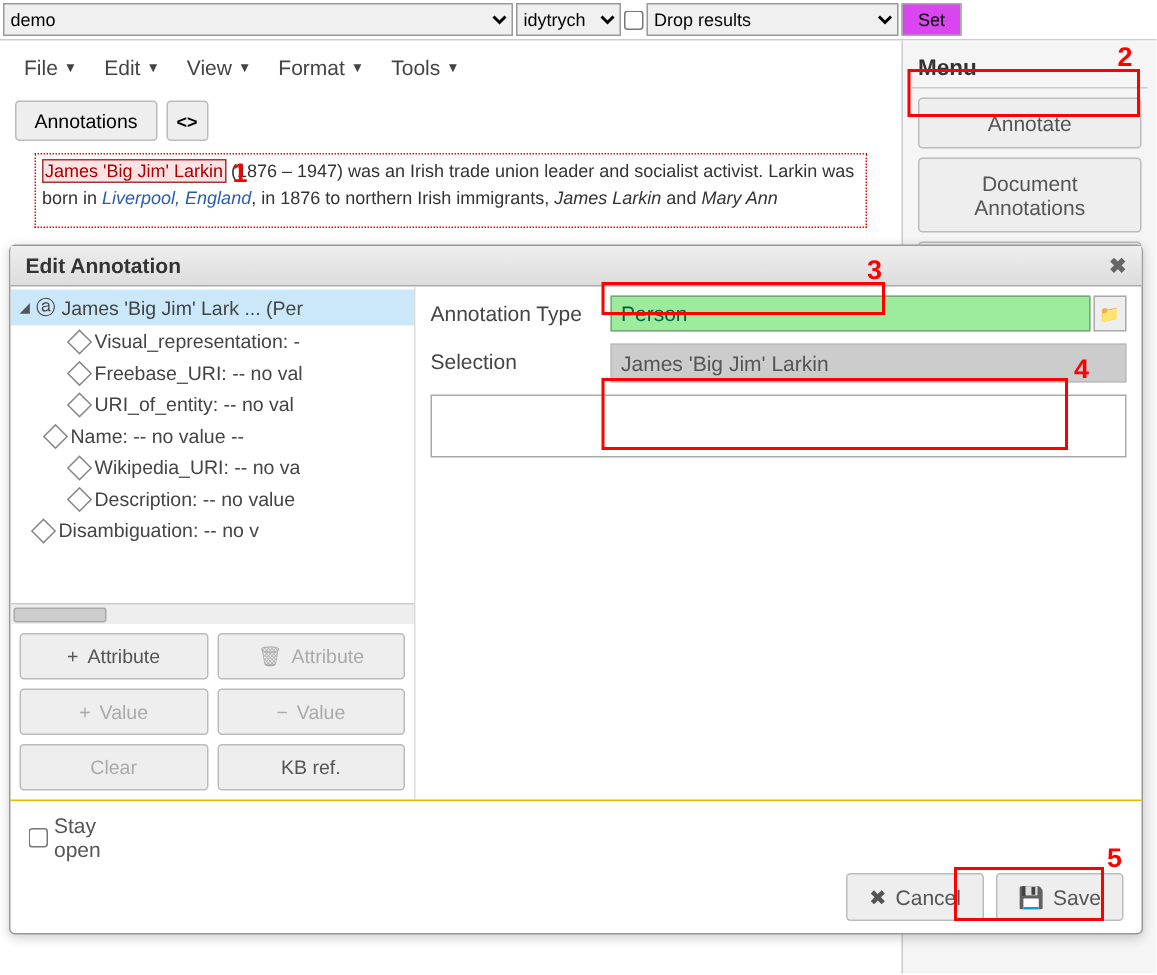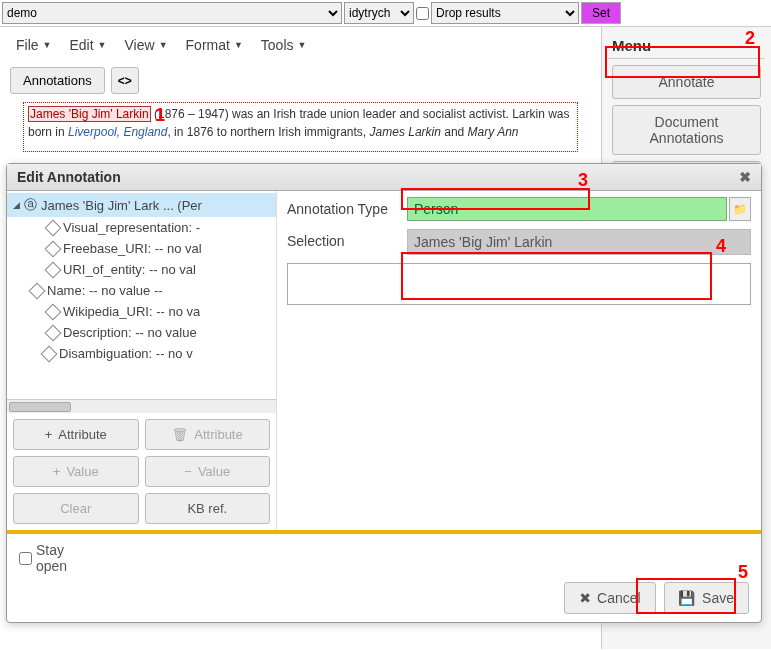--- a/index.html
+++ b/index.html
@@ -1,21 +1,21 @@
 <!DOCTYPE html>
 <html><head>
 <meta charset="utf-8">
 <style>
 *{box-sizing:border-box;margin:0;padding:0;font-family:Arial,Helvetica,sans-serif}
 body{background:#fff;font-size:13px;color:#333;width:771px;height:650px;position:relative}
 .topbar{display:flex;align-items:center;gap:2px;padding:2px;background:#fff;border-bottom:1px solid #ccc}
 .topbar select{height:22px;font-size:12px;border:1px solid #999;background:#f0f0f0}
 .sel-demo{width:340px}
 .sel-user{width:70px}
-.sel-drop{width:148px}
+.sel-drop{width:168px}
 .btn{background:#d946ef;border:1px solid #aaa;padding:3px 10px;font-size:12px;cursor:pointer}
 .layout{display:flex;height:calc(100% - 28px)}
 .main{flex:1;position:relative}
 .menubar{display:flex;gap:18px;padding:10px 16px;color:#444;font-size:14px}
 .menubar .mitem{display:flex;align-items:center;gap:4px;cursor:pointer}
 .caret{font-size:9px}
 .toolbar{display:flex;gap:6px;padding:4px 10px 8px}
 .tbtn{background:#eee;border:1px solid #bbb;padding:5px 12px;border-radius:3px;font-size:13px;cursor:pointer}
 .iconbtn{background:#eee;border:1px solid #bbb;padding:4px 6px;border-radius:3px;font-size:12px;font-weight:bold;cursor:pointer}
 .doc{border:1px dotted red;margin:0 23px;padding:2px 4px;font-size:12px;color:#333;line-height:1.5;height:50px;overflow:hidden;position:relative}
@@ -43,21 +43,21 @@
 .brow{display:flex;gap:6px}
 .brow .pbtn{flex:1;background:#eee;border:1px solid #bbb;padding:7px 4px;font-size:13px;color:#555;display:flex;align-items:center;justify-content:center;gap:6px;border-radius:3px;cursor:pointer}
 .brow .pbtn.dis{color:#aaa;cursor:default}
 .form{flex:1;padding:6px 10px;font-size:14px;color:#444}
 .frow{display:flex;align-items:flex-start;margin-bottom:8px}
 .flabel{width:120px;padding-top:4px}
 .type-in{flex:1;background:#9dec9d;border:1px solid #7a7;padding:3px 6px;font-size:14px;color:#064}
 .folder{width:22px;height:24px;border:1px solid #aaa;background:#eee;margin-left:2px;cursor:pointer;display:inline-flex;align-items:center;justify-content:center;font-size:11px}
 .selstr{flex:1;background:#ccc;border:1px solid #bbb;padding:4px 6px;color:#555}
 .content-in{flex:1;border:1px solid #aaa;background:#fff;height:42px;resize:none;font-size:13px}
-.dlg-foot{padding:8px 12px;display:flex;justify-content:flex-end;align-items:center;gap:8px;border-top:4px solid #eab308}
+.dlg-foot{padding:8px 12px;display:flex;justify-content:flex-end;align-items:center;gap:8px;border-top:1px solid #eab308}
 .stay{display:flex;align-items:center;gap:4px;font-size:14px;color:#555;margin-right:6px}
 .fbtn{background:#eee;border:1px solid #bbb;padding:7px 14px;font-size:14px;color:#555;display:flex;align-items:center;gap:6px;border-radius:3px;cursor:pointer}
 </style>
 </head>
 <body>
 
 <div class="topbar">
   <select class="sel-demo"><option>demo</option></select>
   <select class="sel-user"><option>idytrych</option></select>
   <input type="checkbox" style="">
@@ -135,21 +135,21 @@
             <span class="txt">Name: -- no value --</span>
           </div>
         <div class="treerow" style="padding-left:40px">
             <span class="tag-icon"></span>
             <span class="txt">Wikipedia_URI: -- no va</span>
           </div>
         <div class="treerow" style="padding-left:40px">
             <span class="tag-icon"></span>
             <span class="txt">Description: -- no value</span>
           </div>
-        <div class="treerow" style="padding-left:36px">
+        <div class="treerow" style="padding-left:16px">
             <span class="tag-icon"></span>
             <span class="txt">Disambiguation: -- no v</span>
           </div>
       </div>
       <div class="scroll"></div>
       <div class="treebtns">
         <div class="brow">
           <div class="pbtn">
               <span>+</span>
               <span>Attribute</span>

